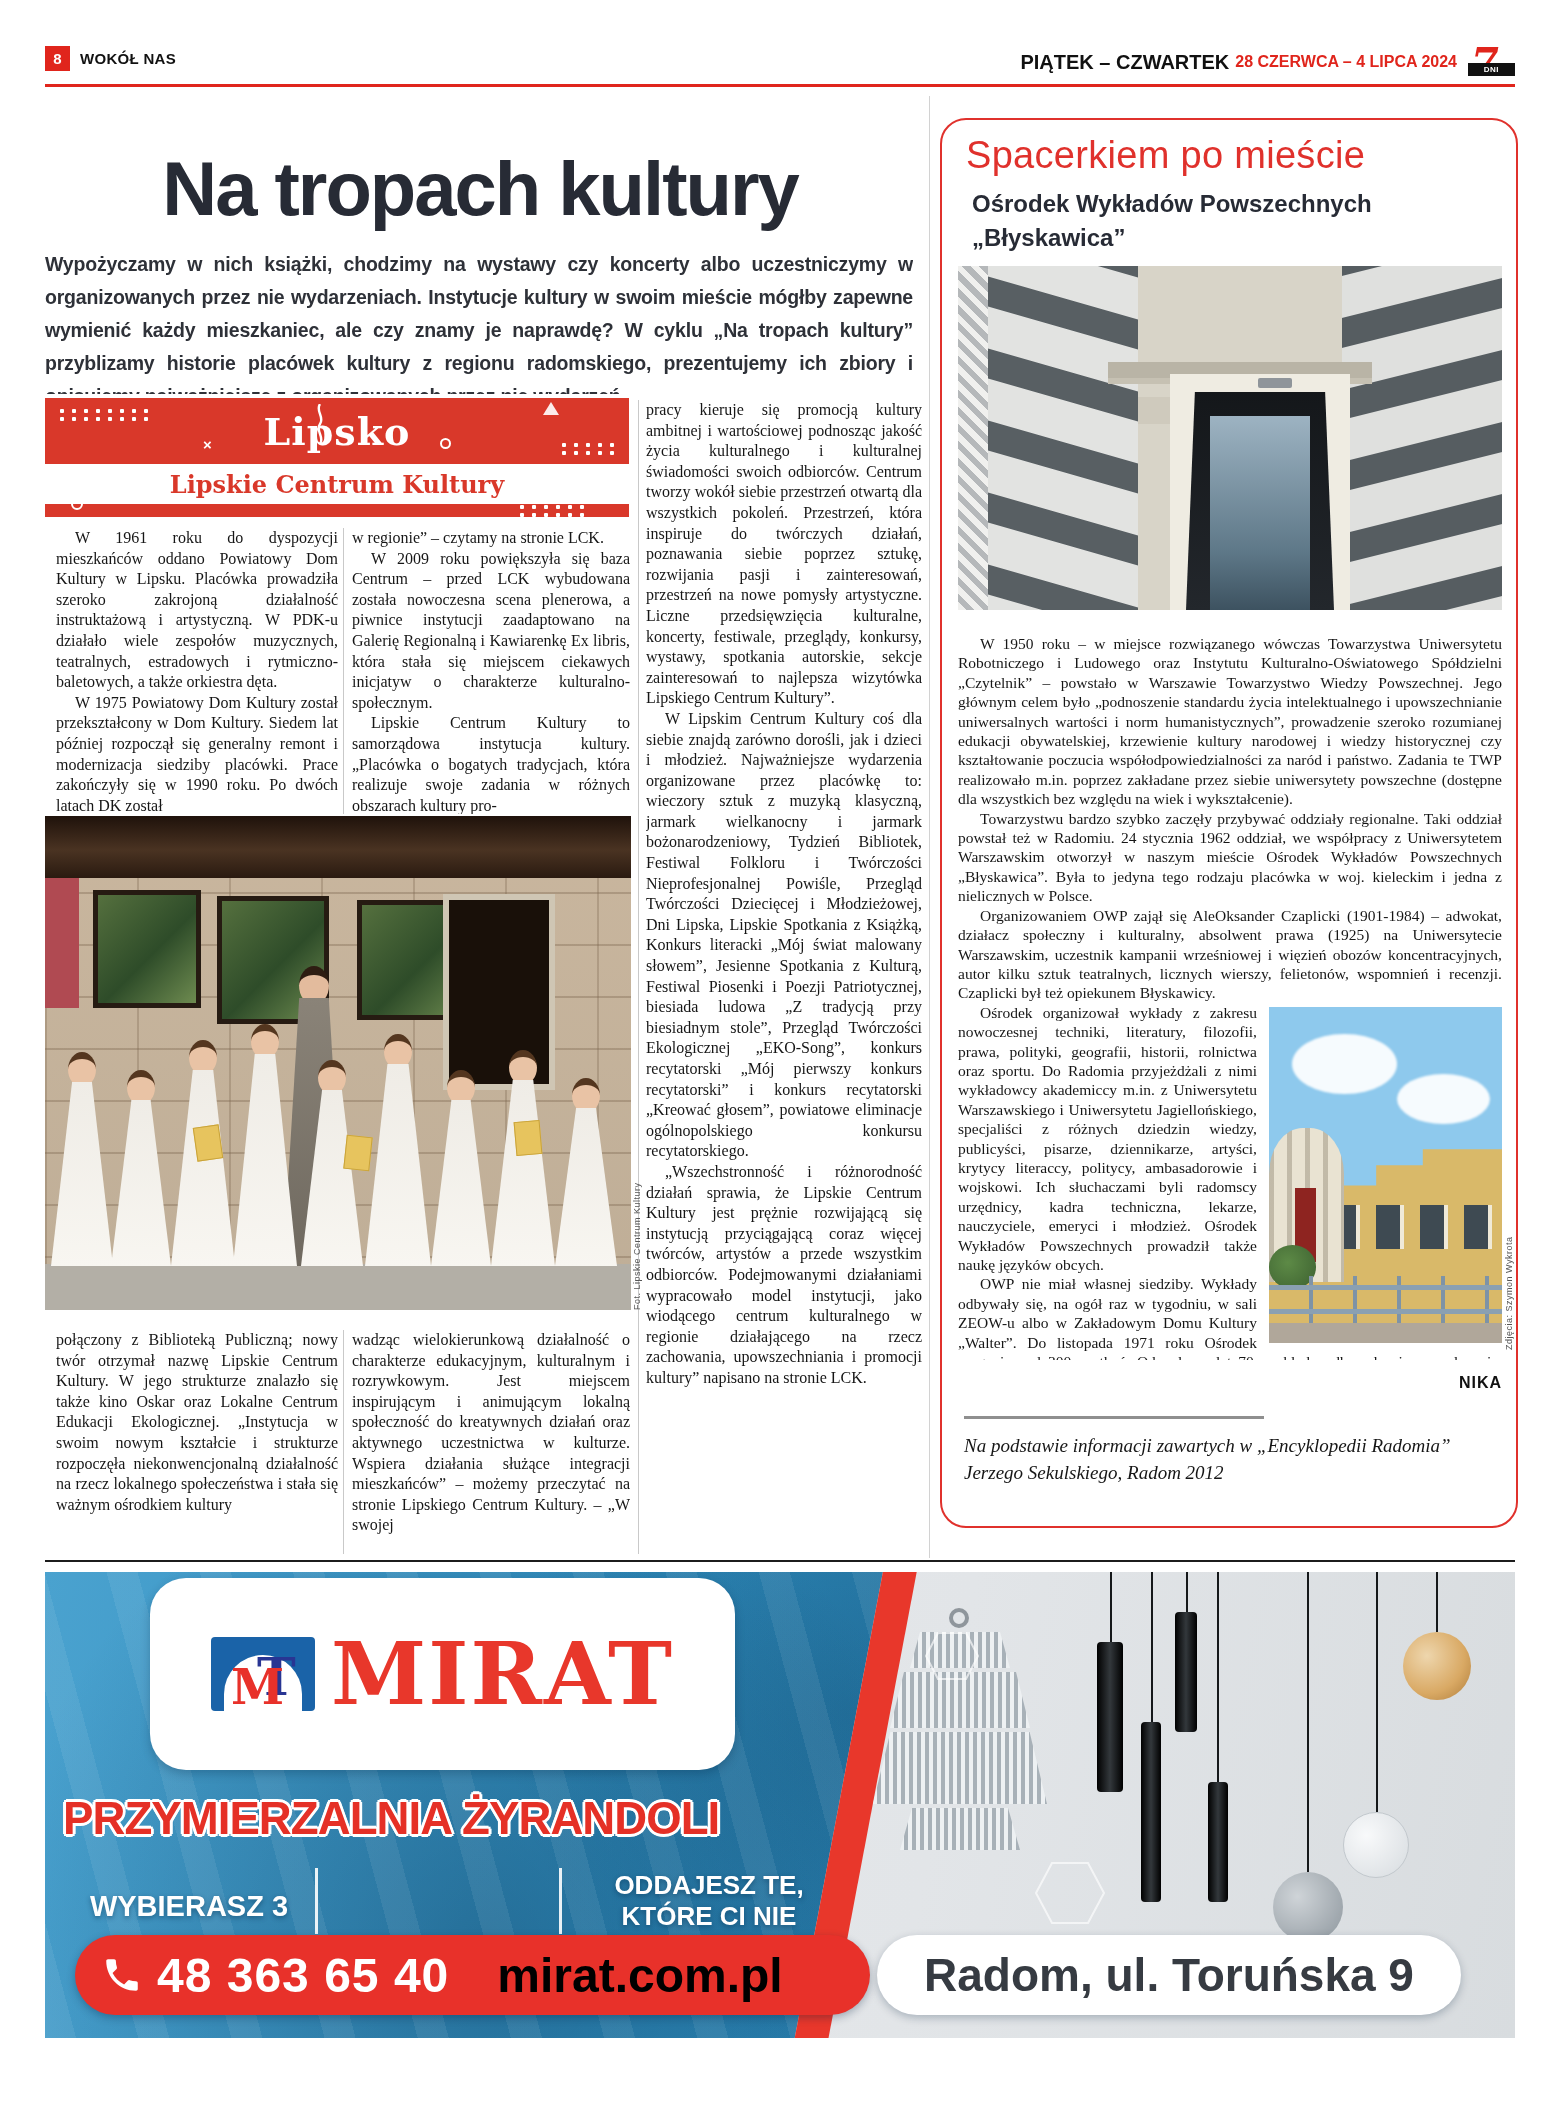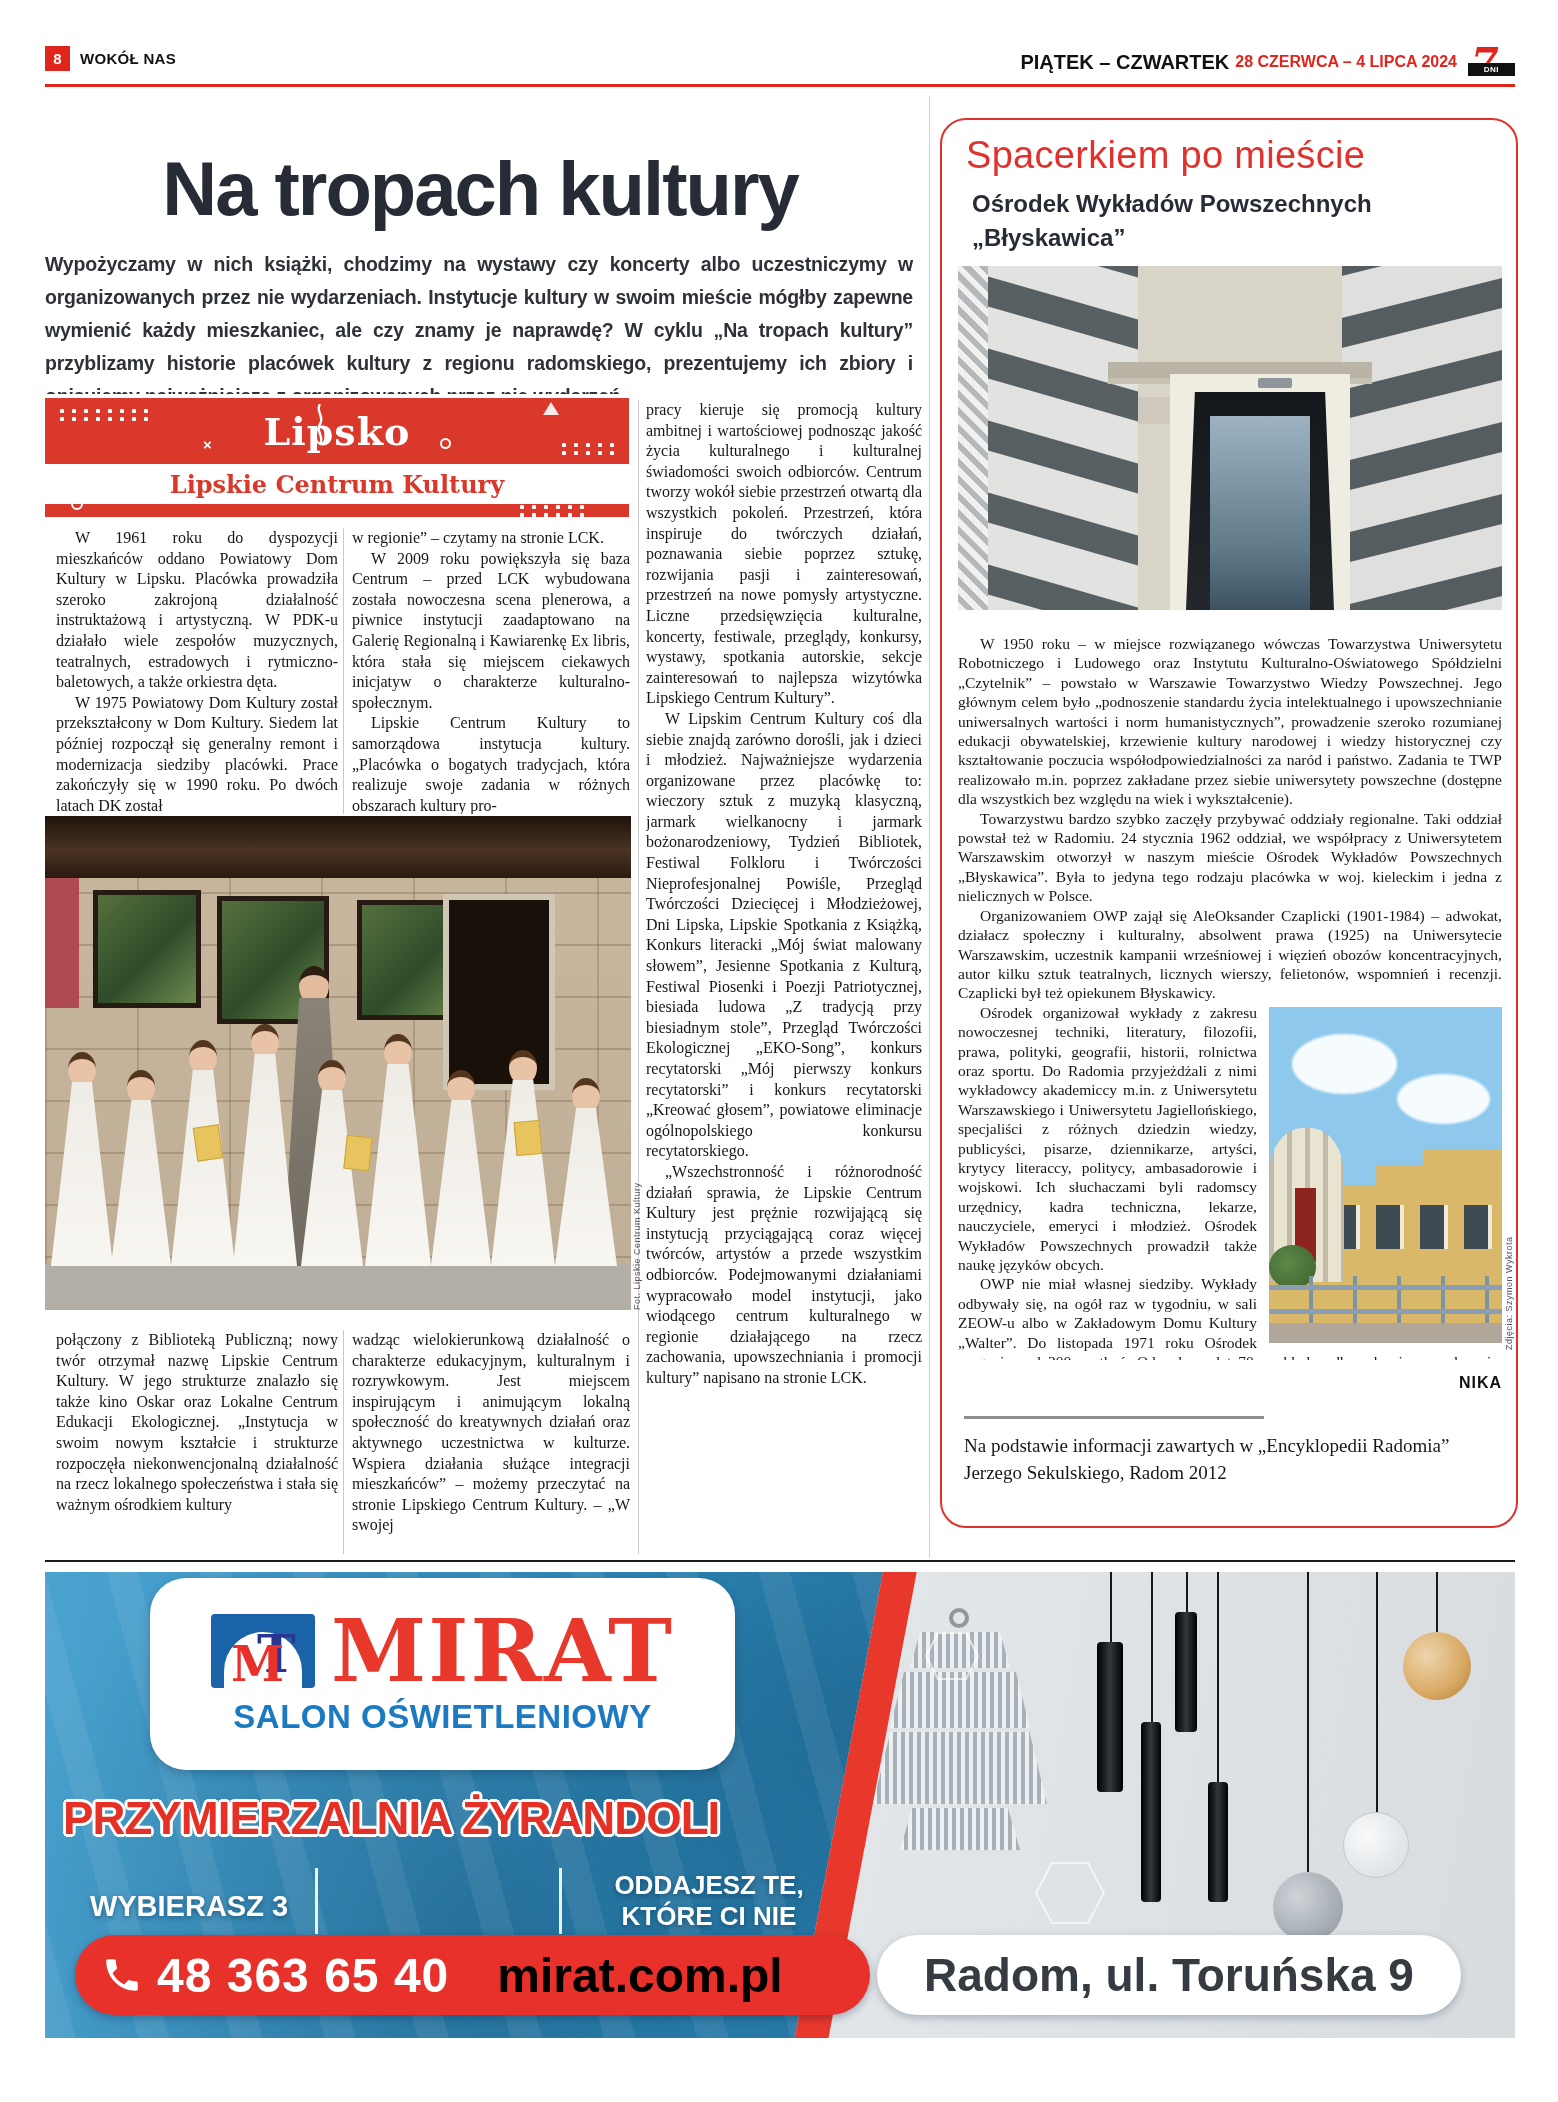--- a/index.html
+++ b/index.html
@@ -129,21 +129,21 @@
               background:repeating-linear-gradient(90deg, transparent 0 40px, #7e93a6 40px 44px); }
   .bp2-rail::before { content:""; position:absolute; left:0; top:18%; width:100%; height:5px; background:#8aa0b2; }
   .bp2-rail::after { content:""; position:absolute; left:0; top:62%; width:100%; height:5px; background:#8aa0b2; }
   .bp2-ground { position:absolute; left:0; bottom:0; width:100%; height:6%; background:#b0aironne; background:#b0a79a; }
   .bp2-bush { position:absolute; left:0; bottom:16%; width:20%; height:13%; border-radius:50%;
               background:radial-gradient(circle at 40% 40%, #5d8a46, #3c6030); }
 
   .byline { position:absolute; left:16px; top:1254px; width:544px; text-align:right;
             font-family:"Liberation Sans",sans-serif; font-weight:bold; font-size:16px; color:#111; letter-spacing:1px; }
   .src-rule { position:absolute; left:22px; top:1296px; width:300px; height:3px; background:#8f8f8f; }
-  .source { position:absolute; left:22px; top:1312px; width:520px; font-size:19px; line-height:27px; color:#161616; }
+  .source { position:absolute; left:22px; top:1312px; width:520px; font-style:italic; font-size:19px; line-height:27px; color:#161616; }
 
   
   .reklama { position:absolute; left:45px; top:1538px; width:1470px; text-align:right;
              font-family:"Liberation Sans",sans-serif; font-weight:bold; font-size:13px; letter-spacing:1px; color:#111; }
   .reklama-rule { position:absolute; left:45px; top:1560px; width:1470px; height:2px; background:#1c1c1c; }
 
   
   .ad { position:absolute; left:45px; top:1572px; width:1470px; height:466px; overflow:hidden;
         background:linear-gradient(100deg,#e9ebed 0%, #e2e5e8 60%, #d8dcdf 100%);
         font-family:"Liberation Sans",sans-serif; }
@@ -377,21 +377,20 @@
 
     <div class="mirat-panel">
       <div class="mirat-row">
         <div class="mirat-mark">
           <div class="mirat-dome"></div>
           <span class="mirat-t">T</span>
           <span class="mirat-m">M</span>
         </div>
         <div class="mirat-brand">MIRAT</div>
       </div>
-      <div class="mirat-tag">SALON OŚWIETLENIOWY</div>
     </div>
 
     <div class="ad-headline">PRZYMIERZALNIA ŻYRANDOLI</div>
 
     <div class="ad-step" style="left:30px; top:318px; width:228px; font-size:29px;">WYBIERASZ 3</div>
     <div class="ad-stepdiv" style="left:270px; top:296px;"></div>
     <div class="ad-stepdiv" style="left:514px; top:296px;"></div>
     <div class="ad-step" style="left:528px; top:298px; width:272px; font-size:26px; line-height:31px;">
       <div>ODDAJESZ TE,</div>
       <div>KTÓRE CI NIE PASUJĄ</div>

